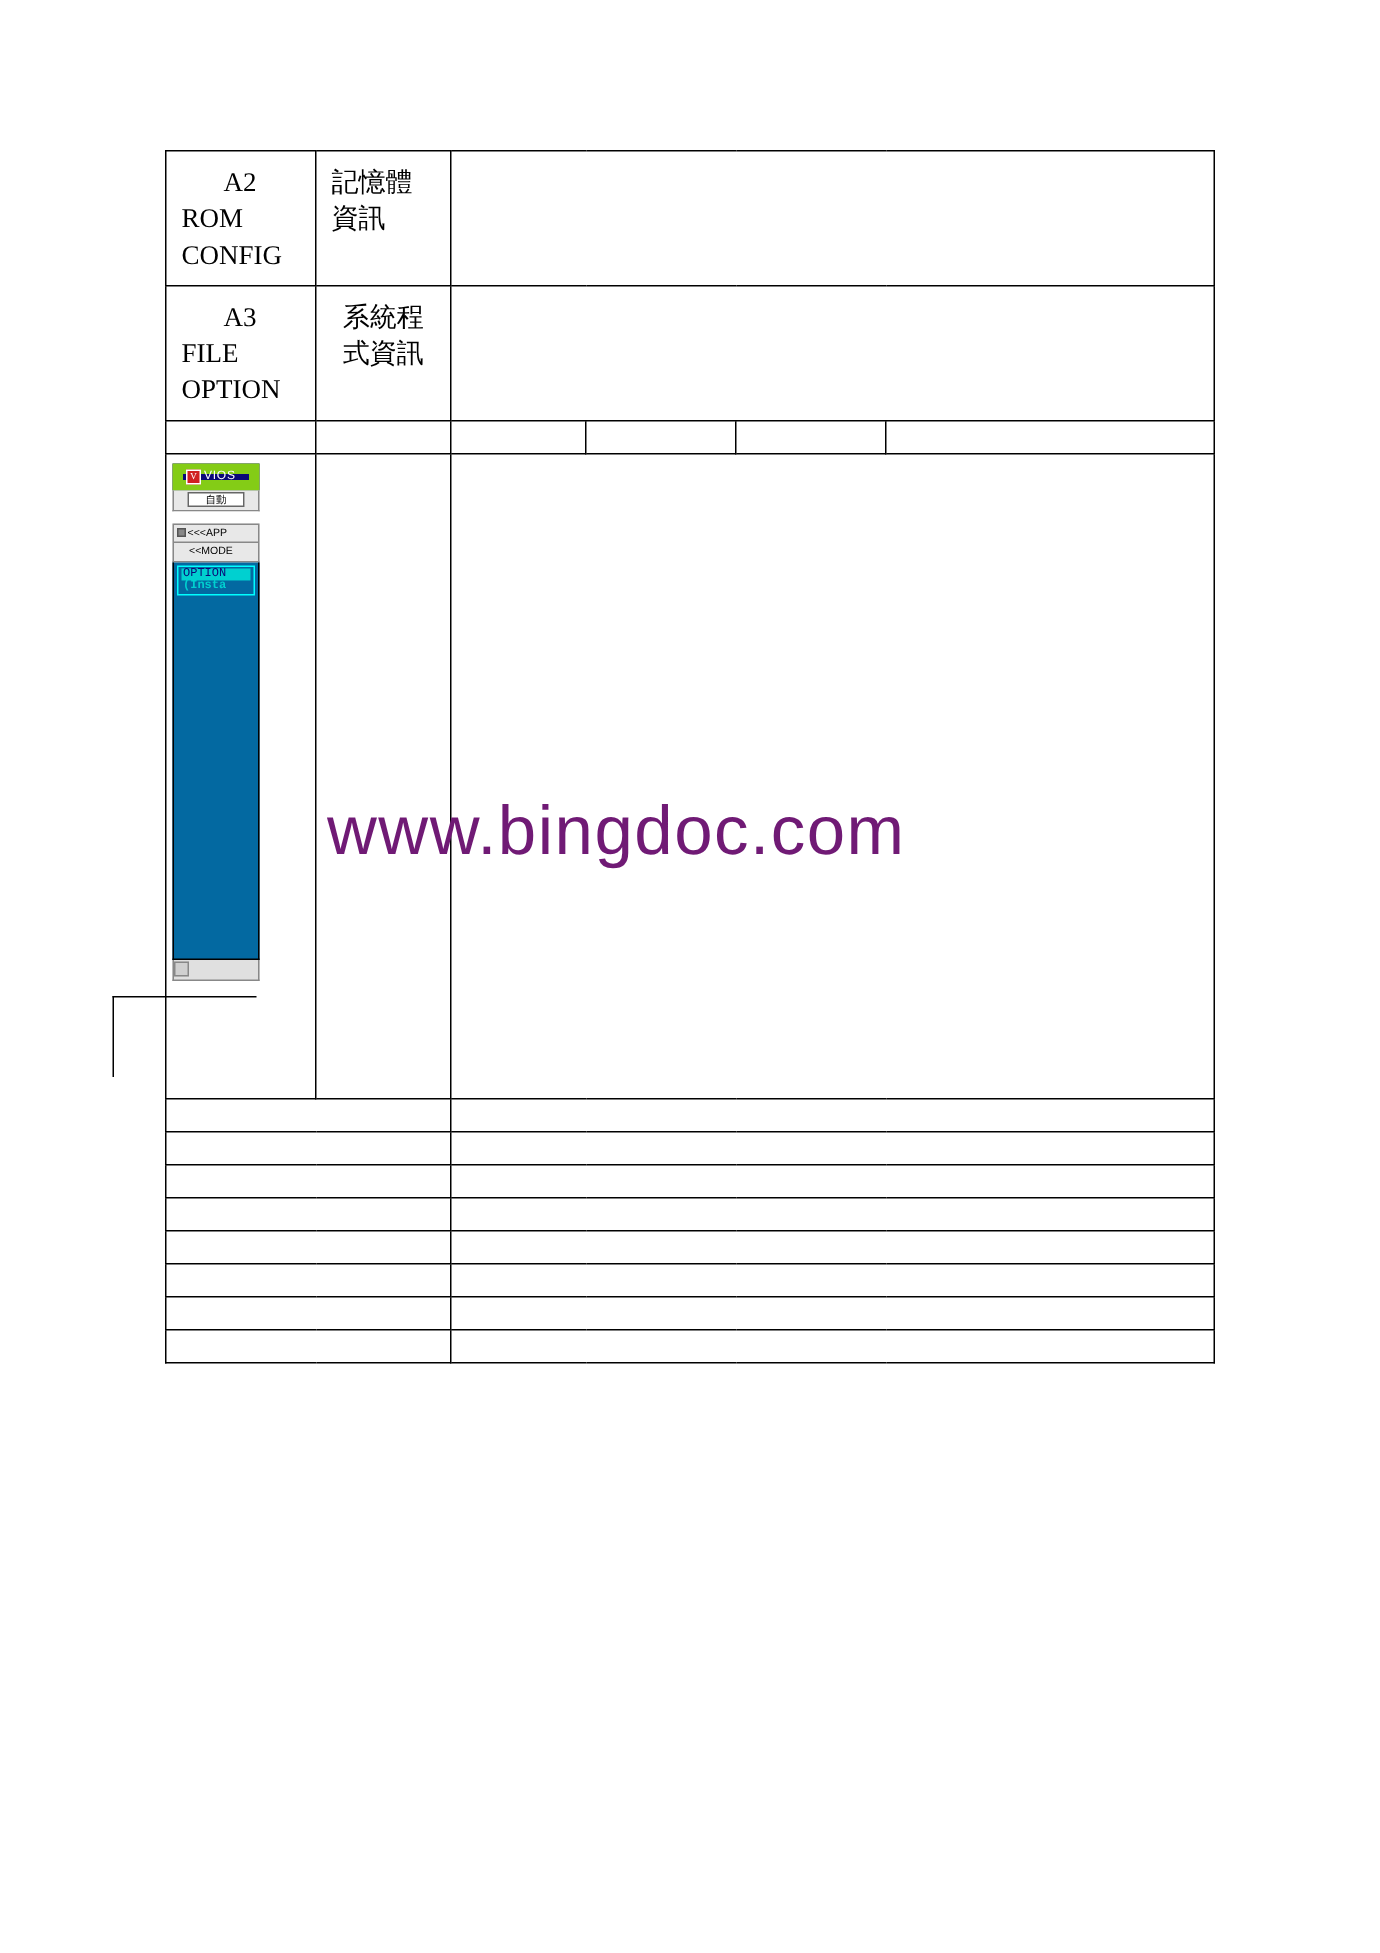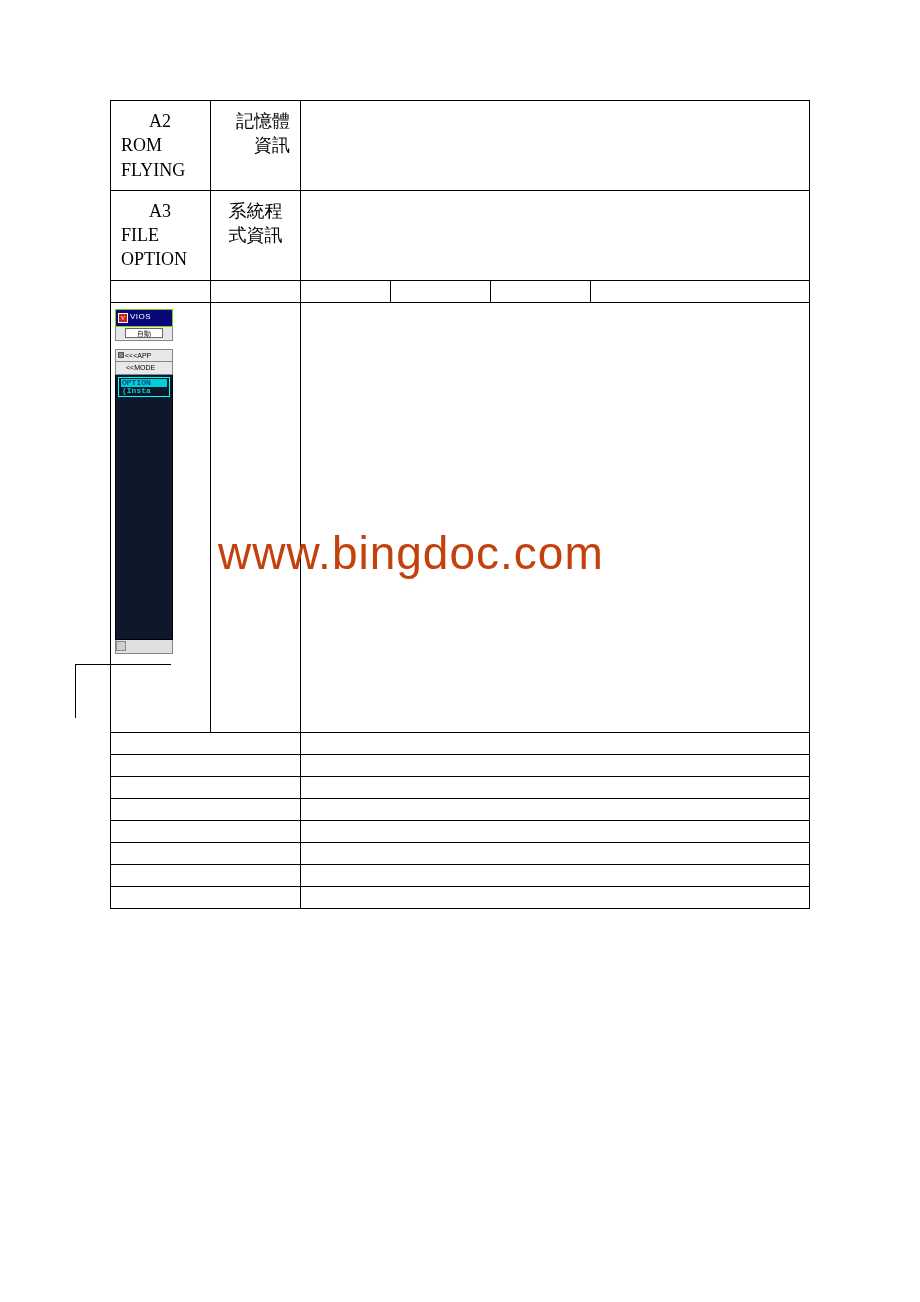--- a/index.html
+++ b/index.html
@@ -39,21 +39,21 @@
     .screenshot-cell {
       padding: 6px 4px !important;
     }
     .screenshot-wrap {
       position: relative;
       width: 58px;
     }
     .screenshot-top {
       height: 18px;
       background: #0A0878;
-      border: 1px solid #84cc16;
+      border: 7px solid #84cc16;
       display: flex;
       align-items: center;
       padding-left: 2px;
     }
     .vios-icon {
       width: 10px;
       height: 10px;
       background: #d02020;
       border: 1px solid #fff;
       font-size: 6px;
@@ -101,21 +101,21 @@
       font-size: 7px;
       font-family: sans-serif;
       color: #000;
       padding-left: 2px;
       display: flex;
       align-items: center;
       overflow: hidden;
       white-space: nowrap;
     }
     .blue-panel {
-      background: #0f172a;
+      background: #0369a1;
       border: 1px solid #000;
       border-top: none;
       height: 265px;
       padding: 2px;
     }
     .option-box {
       border: 1px solid #00ffff;
       padding: 1px 2px;
       font-family: "Courier New", monospace;
       font-size: 8px;
@@ -151,21 +151,21 @@
       border: 1px solid #888;
     }
     .inner-below {
       height: 54px;
       border-top: 1px solid #000;
     }
     .watermark {
       position: absolute;
       font-family: Arial, sans-serif;
       font-size: 46px;
-      color: #c2410c;
+      color: #701a75;
       letter-spacing: 1px;
       pointer-events: none;
       z-index: 5;
     }
     .wm-pos {
       left: 218px;
       top: 522px;
     }
     .rel {
       position: relative;
@@ -175,24 +175,24 @@
 <body>
 
 <div class="page rel">
   <div class="watermark wm-pos">www.bingdoc.com</div>
 
   <table class="main-table">
     <tbody>
         <tr>
       <td class="col1">
         <div class="id-line">A2</div>
-        <div>ROM FLYING</div>
+        <div>ROM CONFIG</div>
       </td>
       <td class="col2">
-        <div style="text-align:right"><span>記憶體資訊</span></div>
+        <div style="text-align:left"><span>記憶體資訊</span></div>
       </td>
       <td colspan="4"></td>
     </tr>
     <tr>
       <td class="col1">
         <div class="id-line">A3</div>
         <div>FILE OPTION</div>
       </td>
       <td class="col2">
         <div style="text-align:center"><span>系統程式資訊</span></div>

